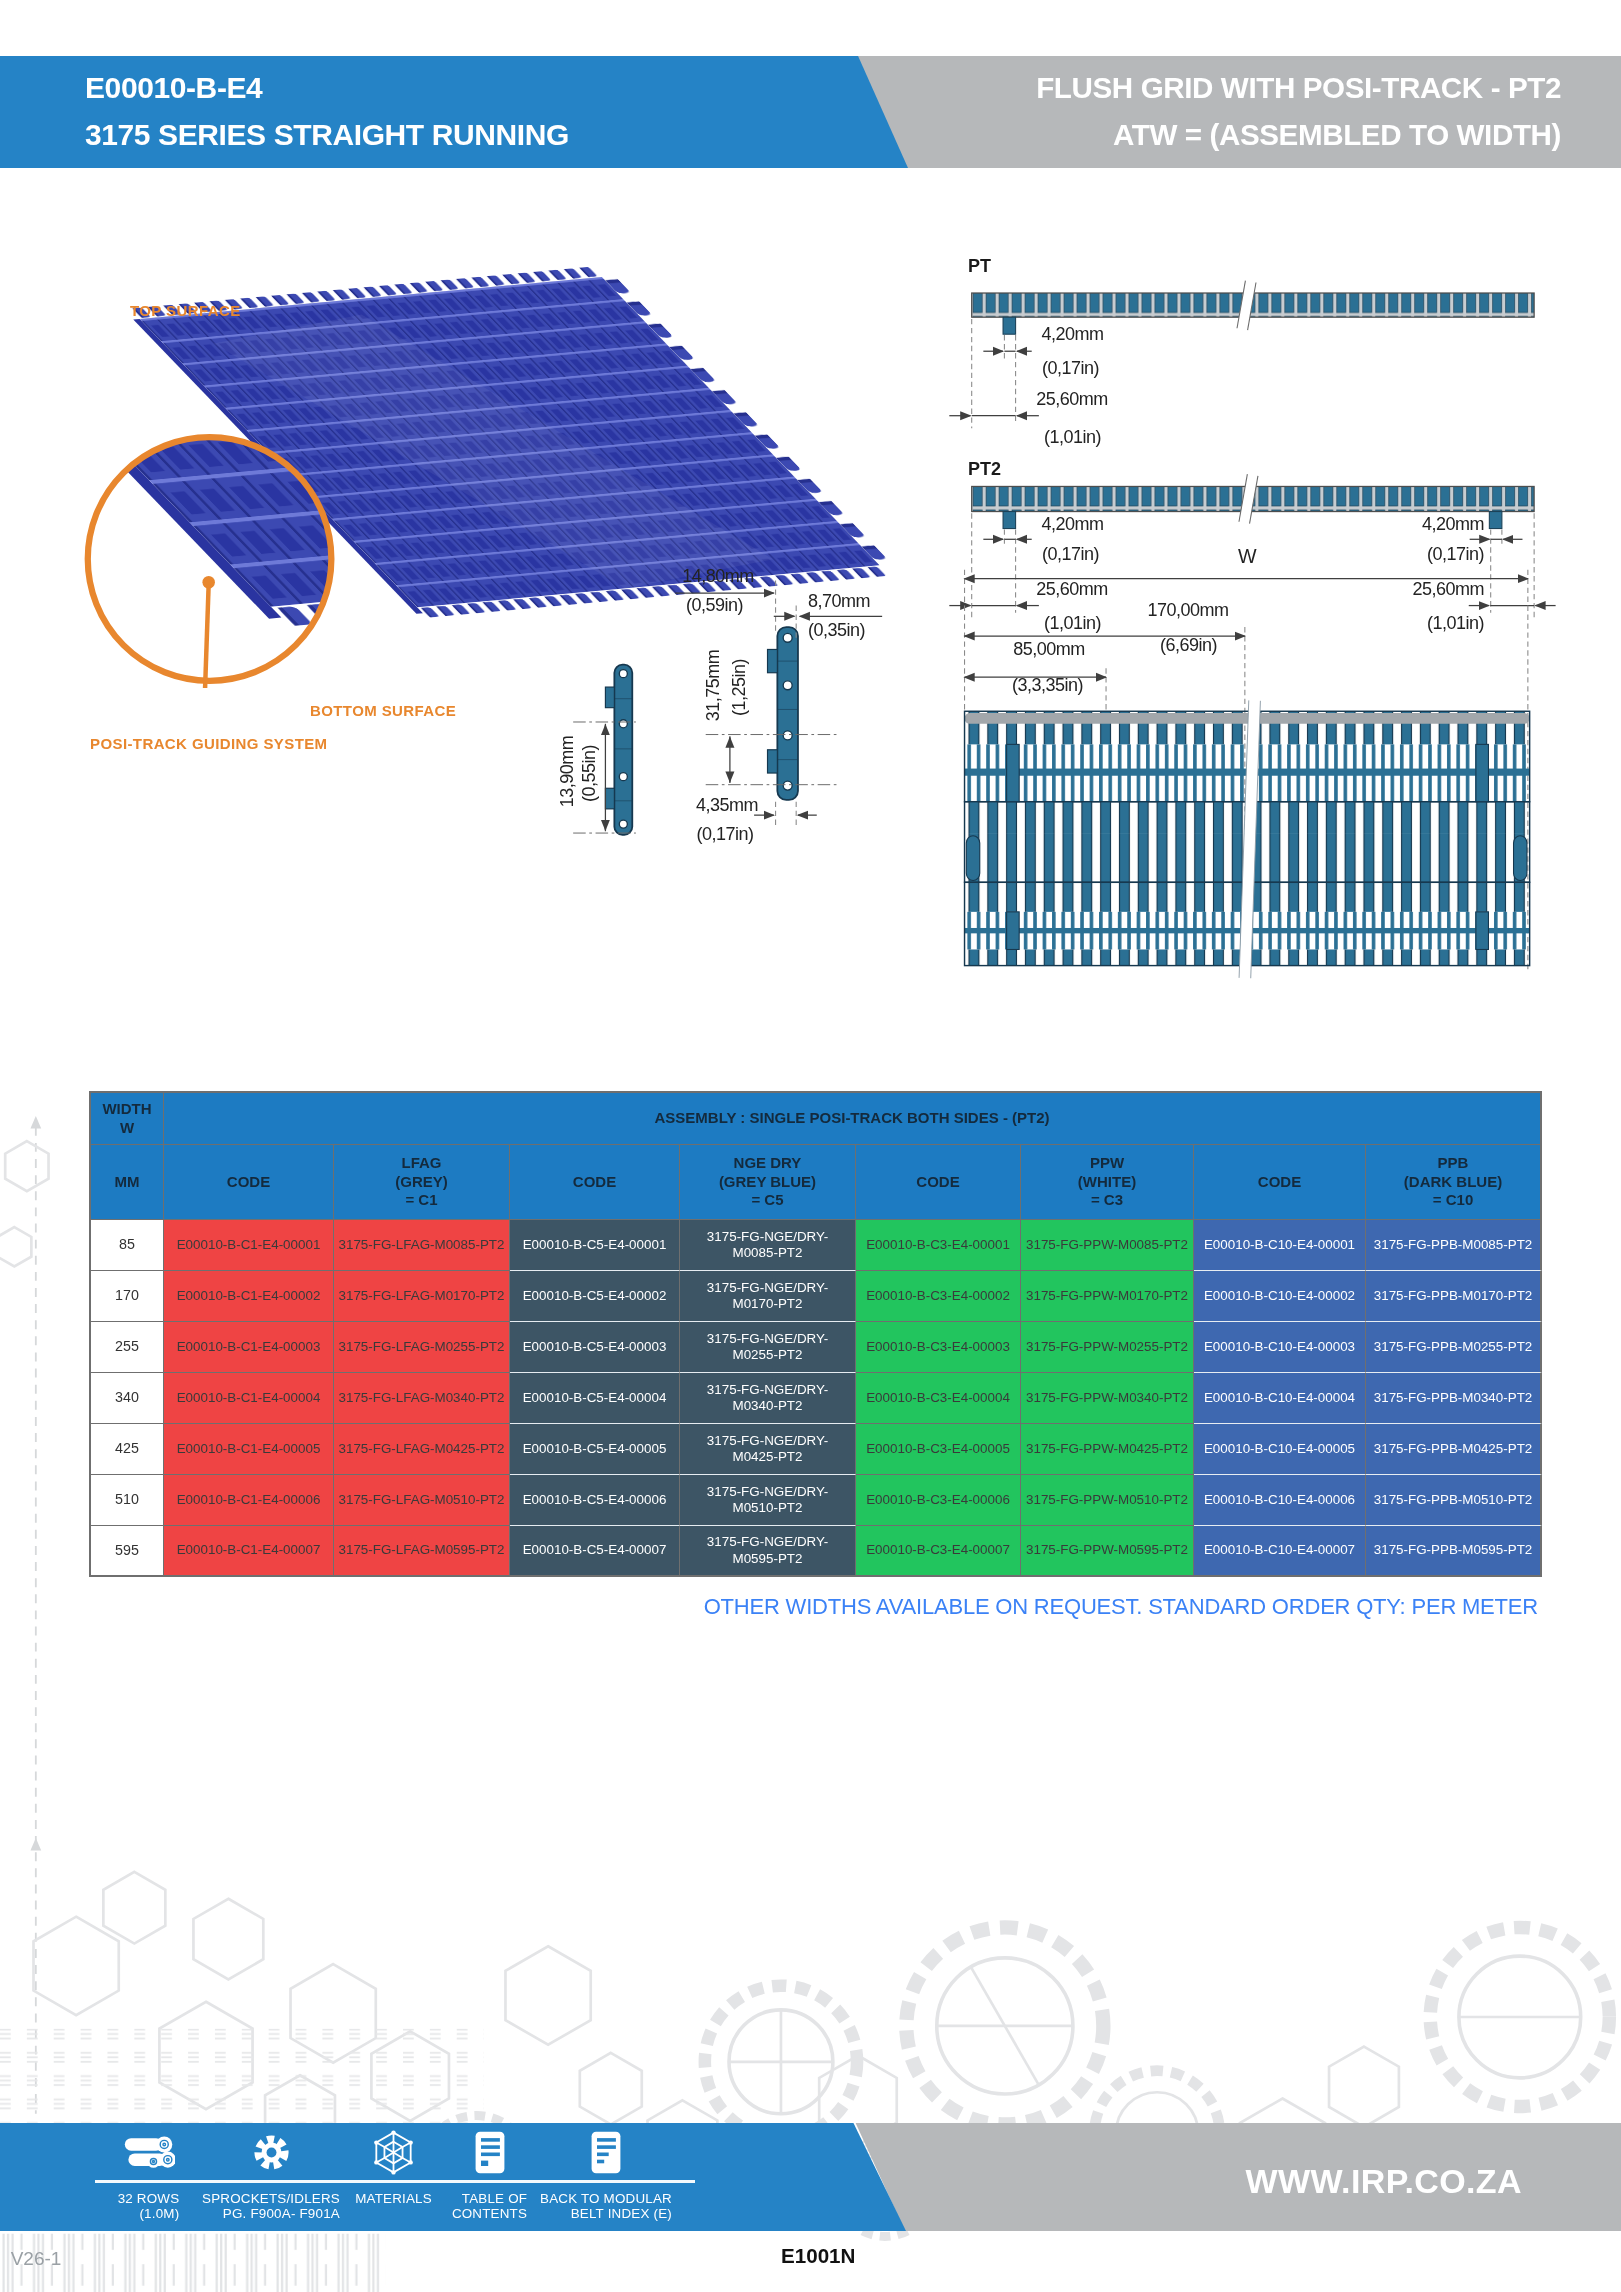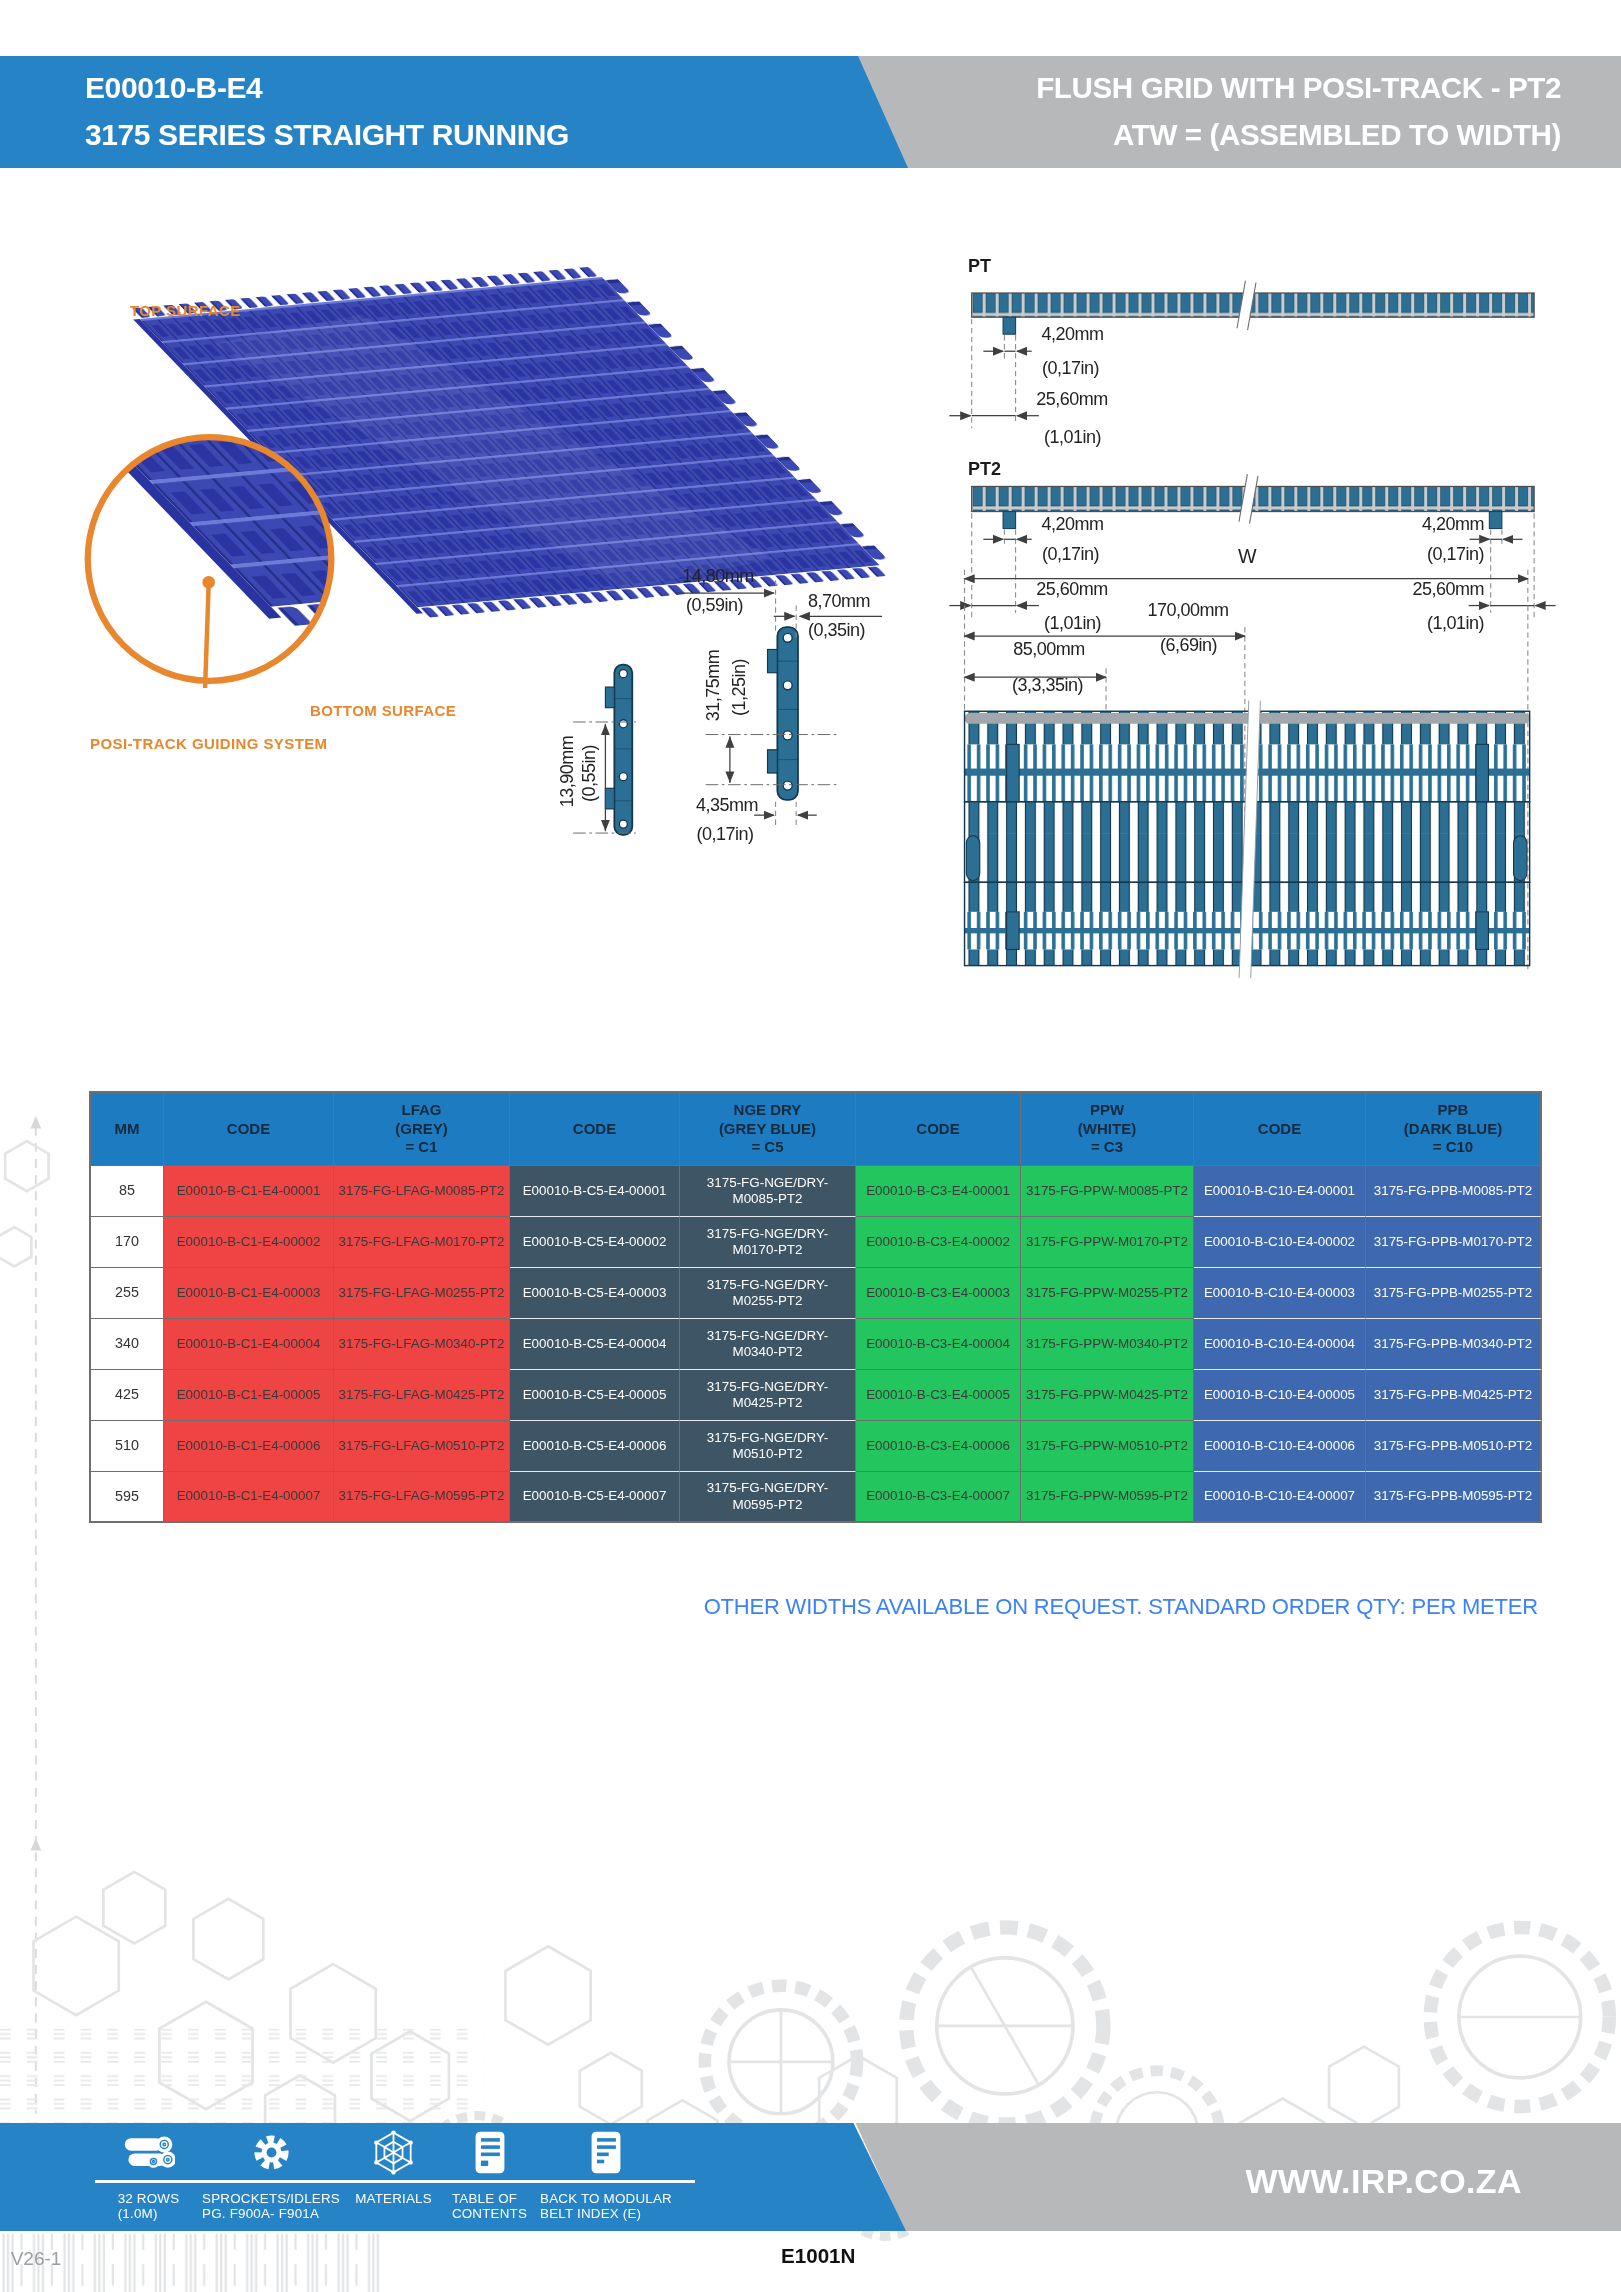--- a/index.html
+++ b/index.html
@@ -57,21 +57,21 @@
           letter-spacing:-0.2px; }
   
   .fband { position:absolute; top:2123px; height:108px; }
   .fband-grey { left:851px; width:770px; background:#b6b8ba;
                 clip-path:polygon(0.6% 0,100% 0,100% 100%,7% 100%); }
   .fband-blue { left:0; width:906px; background:#2583c6;
                 clip-path:polygon(0 0,94.2% 0,100% 100%,0 100%); }
   .fitem { position:absolute; top:2130px; height:97px; display:flex;
            flex-direction:column; align-items:center; color:#fff; }
   .fitem .ficon { height:45px; display:flex; align-items:center; }
-  .fitem .flab { margin-top:16px; font-size:13.4px; line-height:15px; text-align:left;
+  .fitem .flab { margin-top:16px; font-size:13.4px; line-height:15px; text-align:right;
                  font-weight:400; letter-spacing:0.2px; }
   .fline { position:absolute; left:95px; top:2180px; width:600px; height:2.7px;
            background:rgba(255,255,255,.95); }
   .website { position:absolute; right:99px; top:2154px; color:#fff; font-weight:700;
              font-size:34px; letter-spacing:0.4px;margin-top:8px; }
   .vers { position:absolute; left:10.7px; top:2248px; color:#9aa0a5; font-size:19px; }
   .doccode { position:absolute; left:781px; top:2244px; color:#111; font-weight:700;
              font-size:20.6px; }
 </style>
 </head>
@@ -422,20 +422,27 @@
       <col style="width:170px">
       <col style="width:176px">
     <col style="width:170px">
       <col style="width:176px">
       <col style="width:165px">
     <col style="width:173px">
       <col style="width:172px">
       <col style="width:176px">
   </colgroup>
   <thead>
+    <tr>
+      <th>
+        <span>WIDTH</span><br>
+        <span>W</span>
+      </th>
+      <th colspan="8">ASSEMBLY : SINGLE POSI-TRACK BOTH SIDES - (PT2)</th>
+    </tr>
     <tr>
       <th>MM</th>
       <th>CODE</th>
       <th>
         <span>LFAG</span><br>
         <span>(GREY)</span><br>
         <span>= C1</span>
       </th>
       <th>CODE</th>
       <th>

